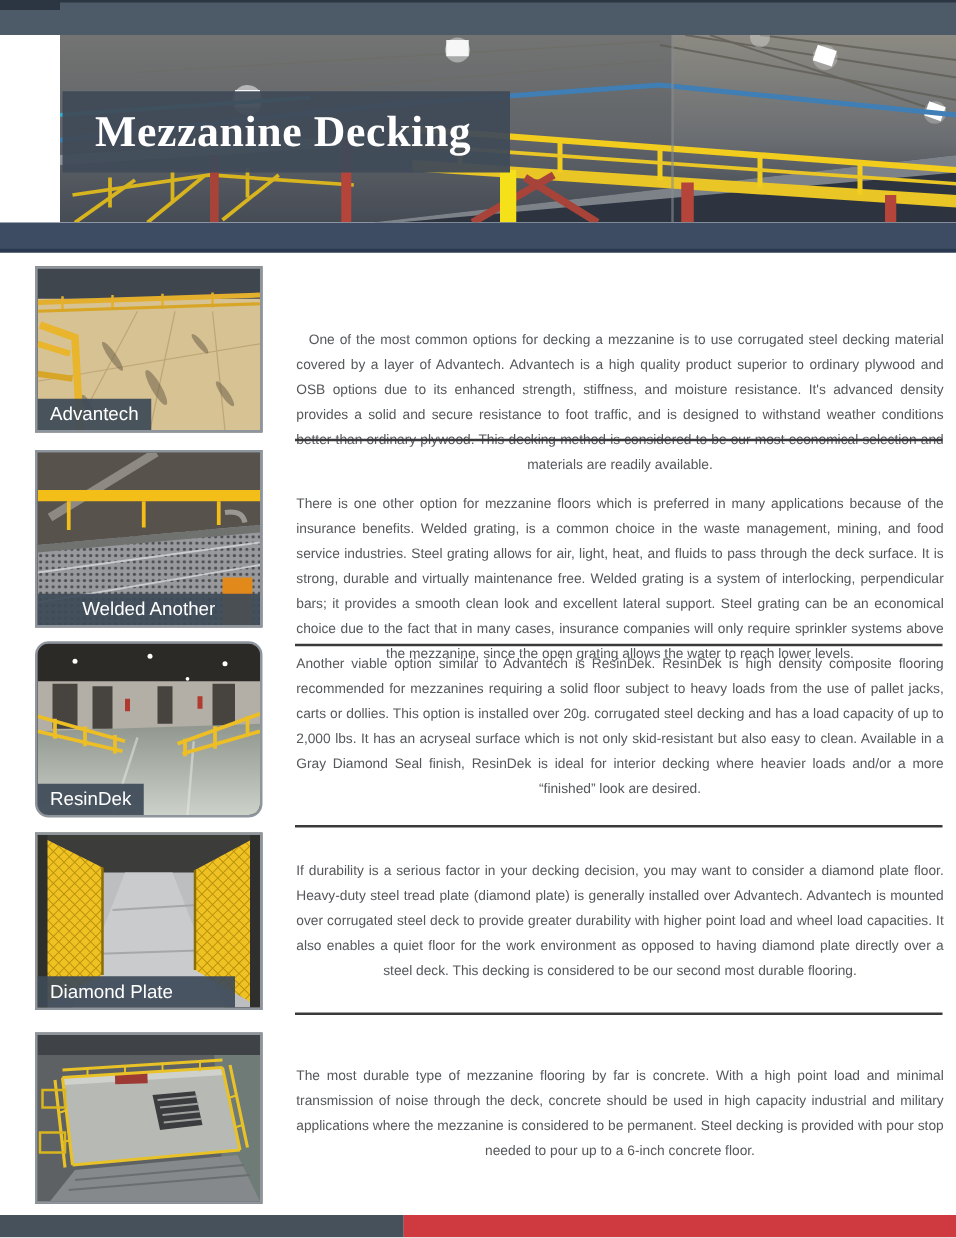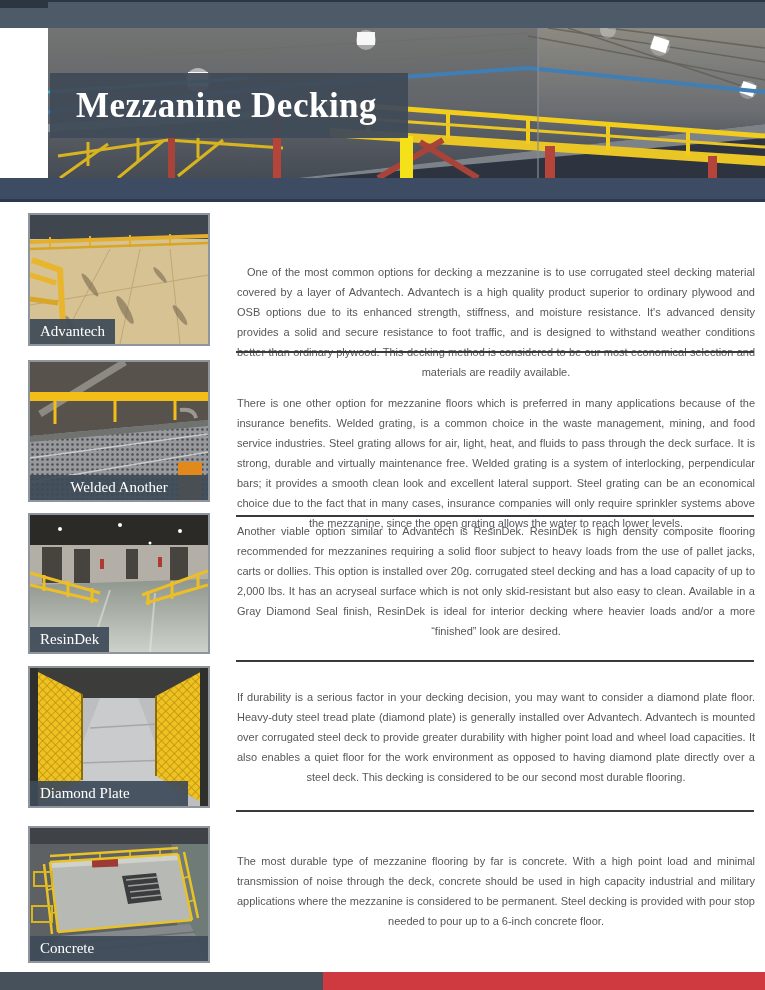--- a/index.html
+++ b/index.html
@@ -19,33 +19,33 @@
                 letter-spacing:.5px;white-space:nowrap;}
   .hero-bottom-bar{position:absolute;left:0;top:178px;width:765px;height:24px;background:#3d4c63;
                    border-bottom:3px solid #2b3950;box-sizing:border-box;}
 
   
   .section-photo{position:absolute;left:28px;width:182px;border:2px solid #8f959c;
                  box-sizing:border-box;background:#555;overflow:hidden;}
   .section-photo svg{display:block;width:100%;height:100%;}
   .photo-label{position:absolute;bottom:0;left:0;height:25px;background:rgba(62,74,88,0.93);
                color:#ffffff;font-size:15px;display:flex;align-items:center;padding:12px 10px;
-               box-sizing:border-box;white-space:nowrap;font-family:Liberation Serif, serif;}
+               box-sizing:border-box;white-space:nowrap;}
   .photo-label.full{width:100%;}
   .photo-label.centered{justify-content:center;}
 
   .para{position:absolute;left:237px;width:518px;margin:0;color:#55575a;font-size:11px;
         line-height:20px;text-align:justify;text-align-last:center;-moz-text-align-last:center;}
   .para.indent{text-indent:10px;margin-top:36px;}
   .divider{position:absolute;left:236px;width:518px;height:2px;background:#3a3a3c;}
 
   
   #photo-1{top:213px;height:133px;}
   #photo-2{top:360px;height:142px;}
-  #photo-3{top:513px;height:141px;}
+  #photo-3{top:513px;height:141px;border-radius:11px;}
   #photo-4{top:666px;height:142px;}
   #photo-5{top:826px;height:137px;}
   #para-1{top:226px;}
   #para-2{top:361px;margin-top:32px;}
   #para-3{top:521px;}
   #para-4{top:687px;}
   #para-5{top:851px;}
   #div-1{top:351px;}
   #div-2{top:515px;}
   #div-3{top:660px;}
@@ -329,21 +329,20 @@
         <line x1="24" y1="60" x2="18" y2="62"></line>
           <line x1="26" y1="84" x2="20" y2="86"></line>
         <line x1="154" y1="50" x2="160" y2="48"></line>
           <line x1="158" y1="74" x2="164" y2="72"></line>
       </g>
       <g stroke="#d9b51e" stroke-width="2" fill="none">
         <rect x="4" y="44" width="18" height="14"></rect>
           <rect x="2" y="78" width="20" height="16"></rect>
       </g>
     </svg>
-    <div class="photo-label full">Concrete</div>
   </div>
   <p class="para" id="para-5">The most durable type of mezzanine flooring by far is concrete. With a high point load and minimal transmission of noise through the deck, concrete should be used in high capacity industrial and military applications where the mezzanine is considered to be permanent. Steel decking is provided with pour stop needed to pour up to a 6-inch concrete floor.</p>
 
   <div class="footer">
     <div class="footer-left"></div>
     <div class="footer-right"></div>
   </div>
 
 </div>
 

